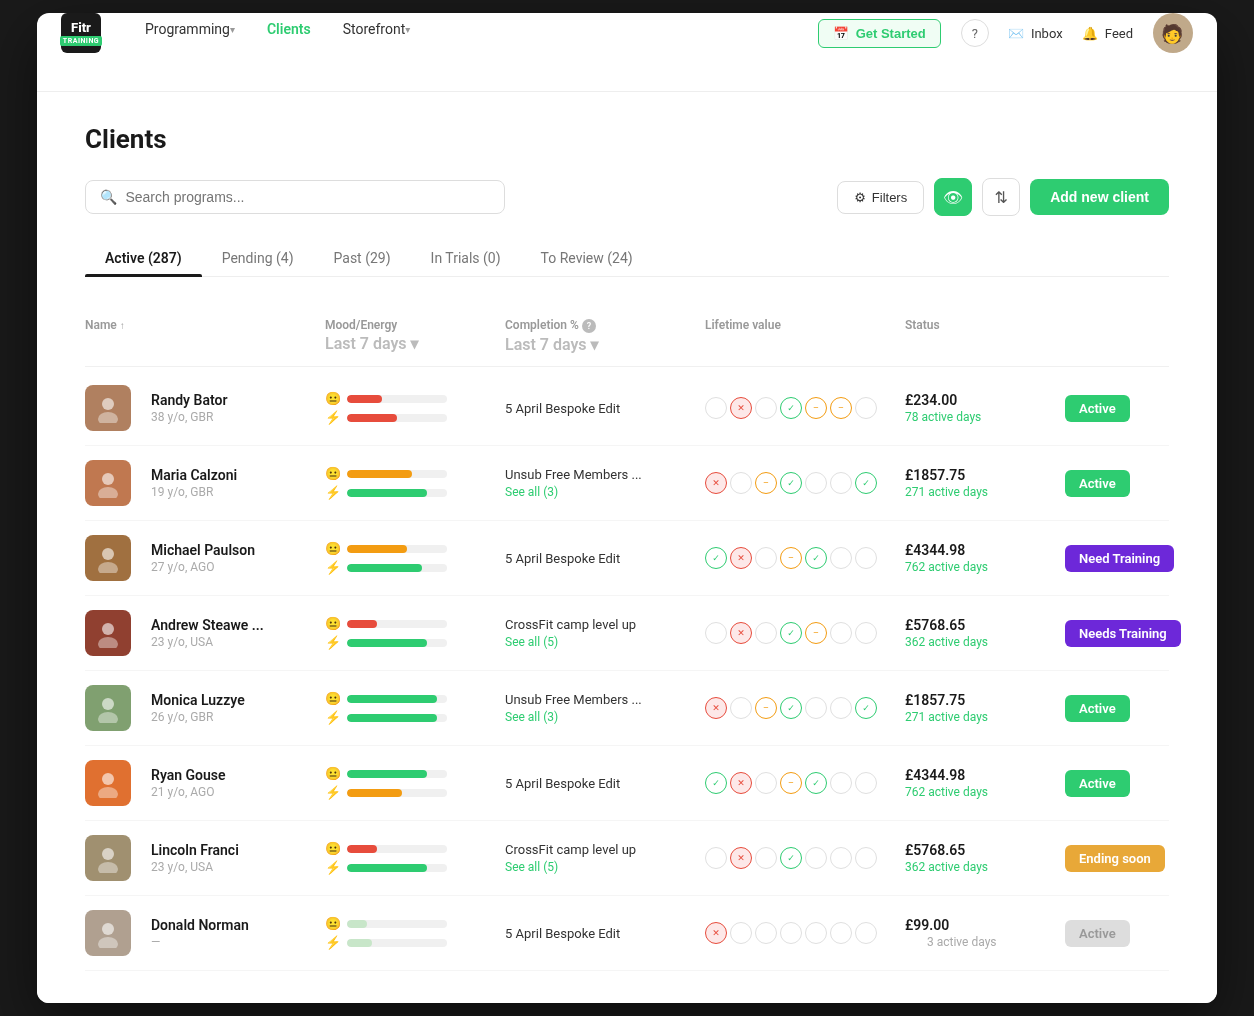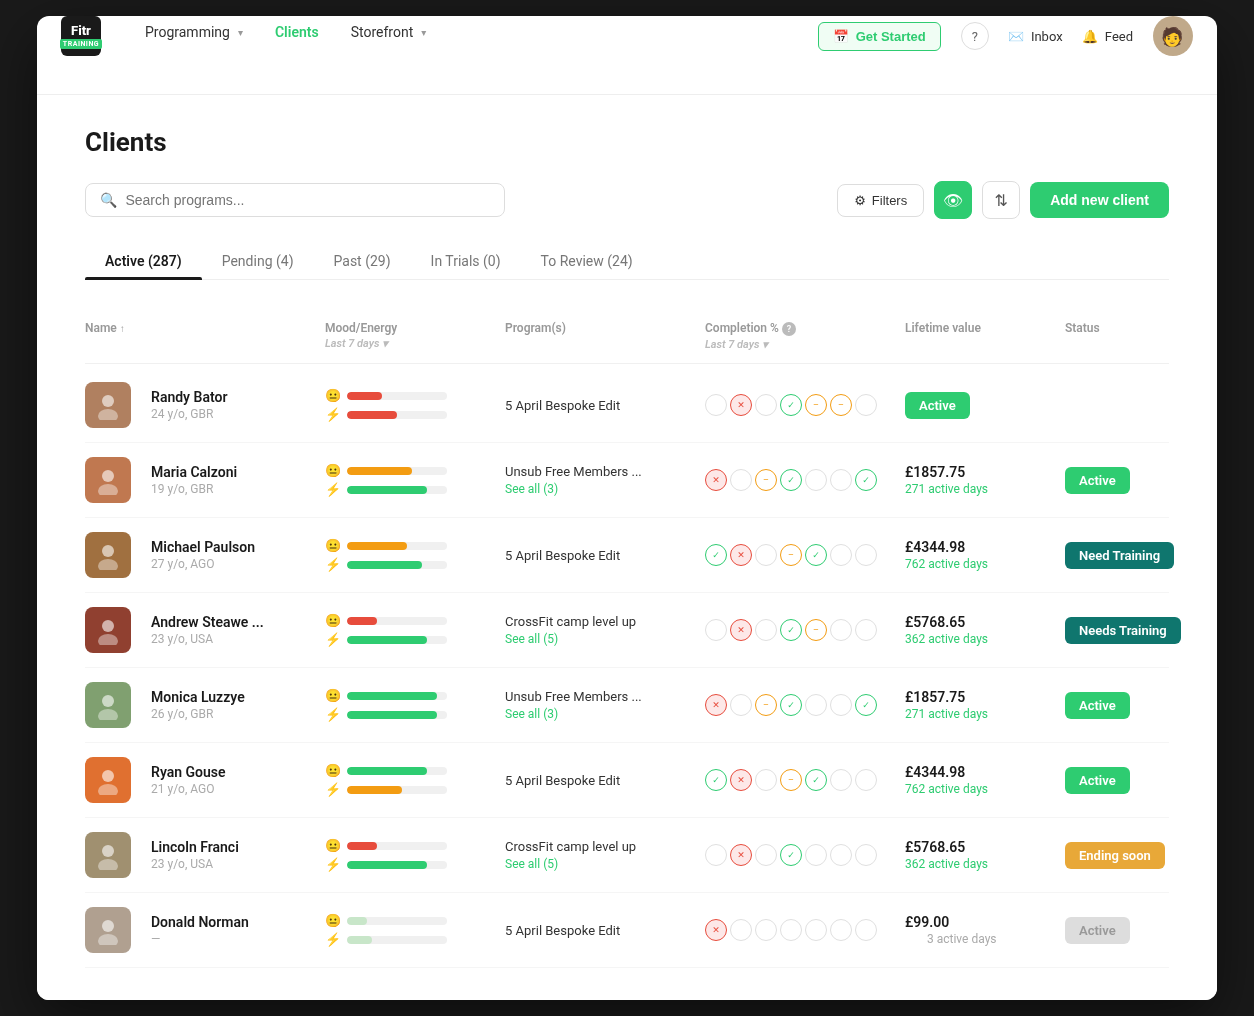--- a/index.html
+++ b/index.html
@@ -56,21 +56,21 @@
       font-size: 7px;
       font-weight: 700;
       padding: 1px 3px;
       border-radius: 2px;
       margin-top: 2px;
       letter-spacing: 0.5px;
     }
     .nav-item {
       display: flex;
       align-items: center;
-      gap: 8px;
+      gap: 0;
       font-size: 14px;
       color: #333;
       cursor: pointer;
       padding: 8px 4px;
       text-decoration: none;
     }
     .nav-item.active { color: #2ecc71; font-weight: 600; }
     .nav-item .chevron { font-size: 10px; color: #999; }
     .nav-right {
       margin-left: auto;
@@ -224,21 +224,21 @@
       padding: 0 0 12px 0;
       border-bottom: 1px solid #f0f0f0;
       margin-bottom: 4px;
     }
     .th {
       font-size: 12px;
       color: #999;
       font-weight: 600;
       text-transform: none;
     }
-    .th .sub { font-size: 11px; color: #bbb; display: flex; align-items: center; gap: 4px; margin-top: 2px; font-style: italic; }
+    .th .sub { font-size: 16px; color: #bbb; display: flex; align-items: center; gap: 4px; margin-top: 2px; }
     .table-body { }
     .table-row {
       display: grid;
       grid-template-columns: 240px 180px 200px 200px 160px 120px;
       align-items: center;
       padding: 14px 0;
       border-bottom: 1px solid #f5f5f5;
     }
     .client-cell {
       display: flex;
@@ -290,21 +290,21 @@
     
     .badge {
       padding: 6px 14px;
       border-radius: 6px;
       font-size: 13px;
       font-weight: 600;
       display: inline-block;
       white-space: nowrap;
     }
     .badge-active { background: #2ecc71; color: #fff; }
-    .badge-needs-training { background: #0f766e; color: #fff; }
+    .badge-needs-training { background: #6d28d9; color: #fff; }
     .badge-ending-soon { background: #e8a838; color: #fff; }
     .badge-active-disabled { background: #ddd; color: #999; }
     
     .lifetime-cell { }
     .lifetime-val { font-size: 14px; font-weight: 600; color: #1a1a1a; }
     .lifetime-days { font-size: 12px; color: #2ecc71; margin-top: 2px; }
     .lifetime-days.dim { color: #aaa; margin-left: 22px; }
     
     .program-cell { }
     .program-name { font-size: 13px; color: #333; }
@@ -382,37 +382,36 @@
         <div class="tab active">Active (287)</div>
         <div class="tab">Pending (4)</div>
         <div class="tab">Past (29)</div>
         <div class="tab">In Trials (0)</div>
         <div class="tab">To Review (24)</div>
       </div>
 
     <div class="table-header" id="table-header">
         <div class="th">Name <span style="font-size:10px;">↑</span></div>
         <div class="th">Mood/Energy<div class="sub">Last 7 days ▾</div></div>
-        <div class="th">Program(s)</div>
         <div class="th">Completion % <span style="background:#bbb;color:#fff;border-radius:50%;width:14px;height:14px;display:inline-flex;align-items:center;justify-content:center;font-size:9px;">?</span><div class="sub">Last 7 days ▾</div></div>
         <div class="th">Lifetime value</div>
         <div class="th">Status</div>
       </div>
     <div class="table-body" id="table-body">
         <div class="table-row">
     <div class="client-cell">
       <div class="client-avatar" style="background:#b08060;">
         <svg width="30" height="30" viewBox="0 0 30 30">
                 <circle cx="15" cy="11" r="6" fill="rgba(255,255,255,0.6)"></circle>
                 <ellipse cx="15" cy="26" rx="10" ry="7" fill="rgba(255,255,255,0.4)"></ellipse>
               </svg>
       </div>
       <div>
         <div class="client-name">Randy Bator</div>
-        <div class="client-sub">24 y/o, GBR</div>
+        <div class="client-sub">38 y/o, GBR</div>
       </div>
     </div>
     <div class="mood-cell">
       <div class="mood-row">
         <span class="mood-icon">😐</span>
         <div class="bar-bg">
           <div class="bar-fill" style="width:35%;background:#e74c3c;"></div>
         </div>
       </div>
       <div class="mood-row">
@@ -428,20 +427,24 @@
     </div>
     <div class="completion-cell">
             <div class="comp-dot empty"></div>
             <div class="comp-dot cross">✕</div>
             <div class="comp-dot empty"></div>
             <div class="comp-dot check">✓</div>
             <div class="comp-dot dash">–</div>
             <div class="comp-dot dash">–</div>
             <div class="comp-dot empty"></div>
           </div>
+    <div class="lifetime-cell">
+      <div class="lifetime-val">£234.00</div>
+      <div class="lifetime-days">78 active days</div>
+    </div>
     <div>
       <span class="badge badge-active">Active</span>
     </div>
   </div>
         <div class="table-row">
     <div class="client-cell">
       <div class="client-avatar" style="background:#c07850;">
         <svg width="30" height="30" viewBox="0 0 30 30">
                 <circle cx="15" cy="11" r="6" fill="rgba(255,255,255,0.6)"></circle>
                 <ellipse cx="15" cy="26" rx="10" ry="7" fill="rgba(255,255,255,0.4)"></ellipse>

